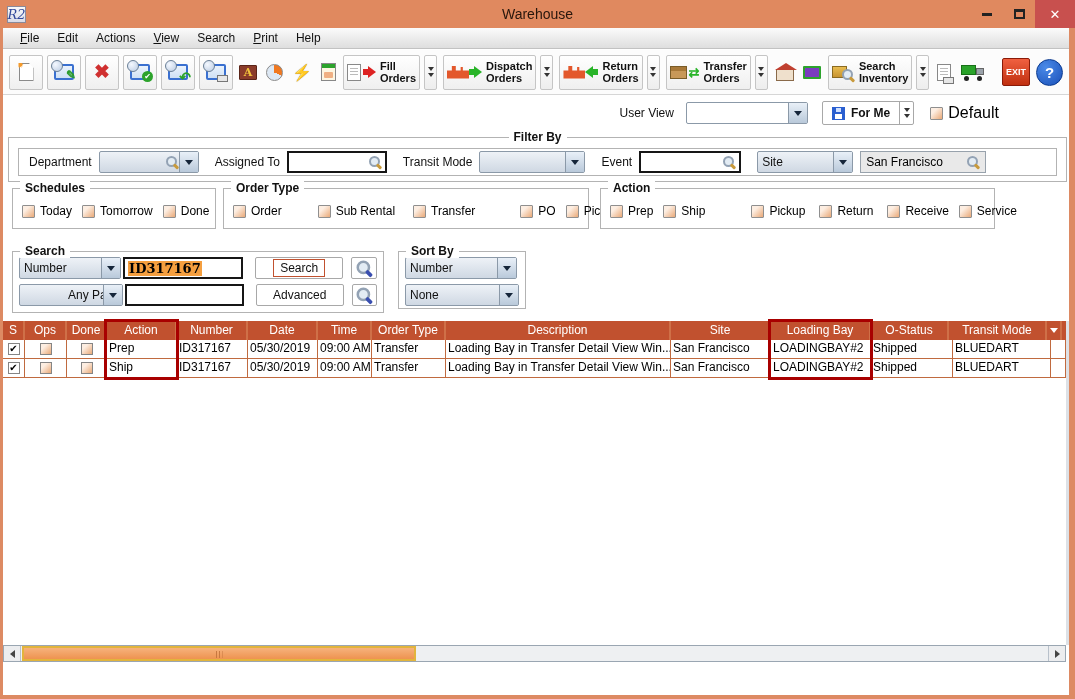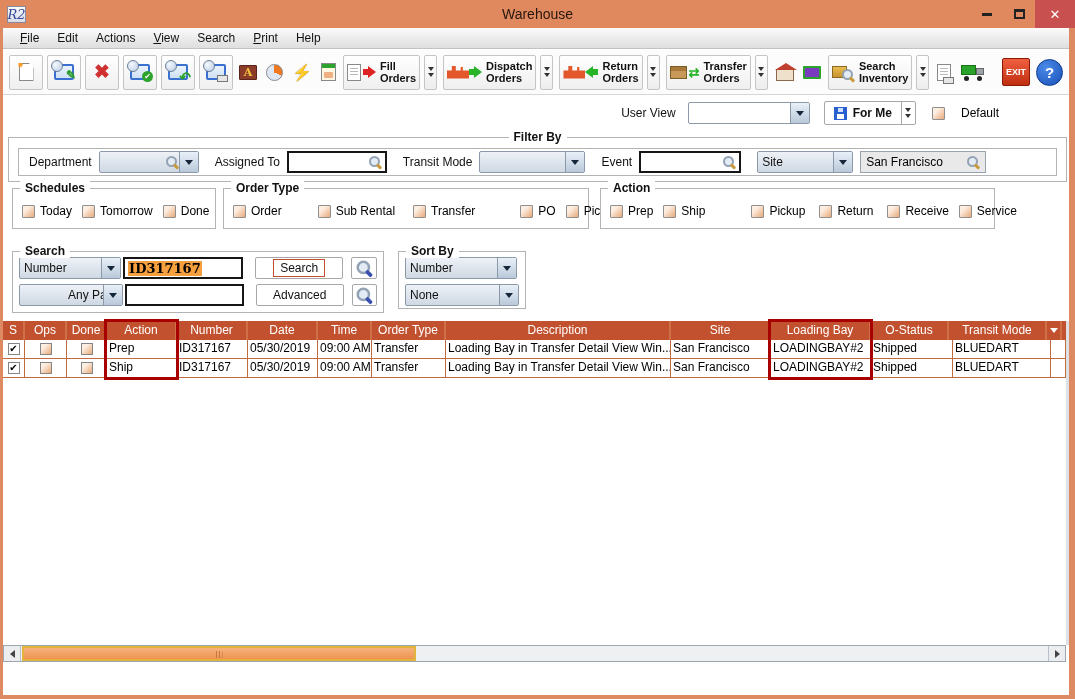--- a/index.html
+++ b/index.html
@@ -107,21 +107,21 @@
   .combo-white{background:#fff;}
   .forme-group{display:inline-flex;height:24px;border:1px solid #a8a8a8;border-radius:2px;margin-left:14px;align-items:stretch;background:#fff;}
   .forme-main{display:flex;align-items:center;padding:0 9px;}
   .floppy{position:relative;width:13px;height:13px;background:#2a5fd0;margin-right:6px;}
   .floppy::before{content:"";position:absolute;left:4px;top:1px;width:5px;height:4px;background:#cfe0ff;}
   .floppy::after{content:"";position:absolute;left:3px;bottom:1px;width:7px;height:5px;background:#fff;}
   .forme-label{font-size:12px;font-weight:bold;color:#111;}
   .forme-dd{width:14px;border-left:1px solid #a8a8a8;display:flex;flex-direction:column;align-items:center;justify-content:center;gap:2px;}
   .cbx{width:13px;height:13px;border:1px solid #8f8f8f;background:linear-gradient(135deg,#fdeee2 30%,#e9a978);border-radius:1px;flex:none;}
   .default-wrap{display:inline-flex;align-items:center;margin-left:16px;}
-  .default-label{font-size:12px;margin-left:16px;}
+  .default-label{font-size:16px;margin-left:5px;}
 
   
   .filter-outer{position:absolute;left:8px;top:137px;width:1059px;height:45px;border:1px solid #b3b3b3;background:#fff;}
   .legend{position:absolute;top:-8px;background:#fff;padding:0 5px;font-size:12px;font-weight:bold;color:#111;white-space:nowrap;}
   .legend-center{left:50%;transform:translateX(-50%);}
   .filter-inner{position:absolute;left:9px;right:9px;top:10px;height:28px;border:1px solid #b3b3b3;
         display:flex;align-items:center;padding:0 10px;}
   .flabel{font-size:12px;color:#111;margin:0 7px 0 16px;white-space:nowrap;}
   .flabel:first-child{margin-left:0;}
   .input-black{height:22px;border:2px solid #161616;background:#fff;display:flex;align-items:center;font-size:12px;padding:0 3px;}

